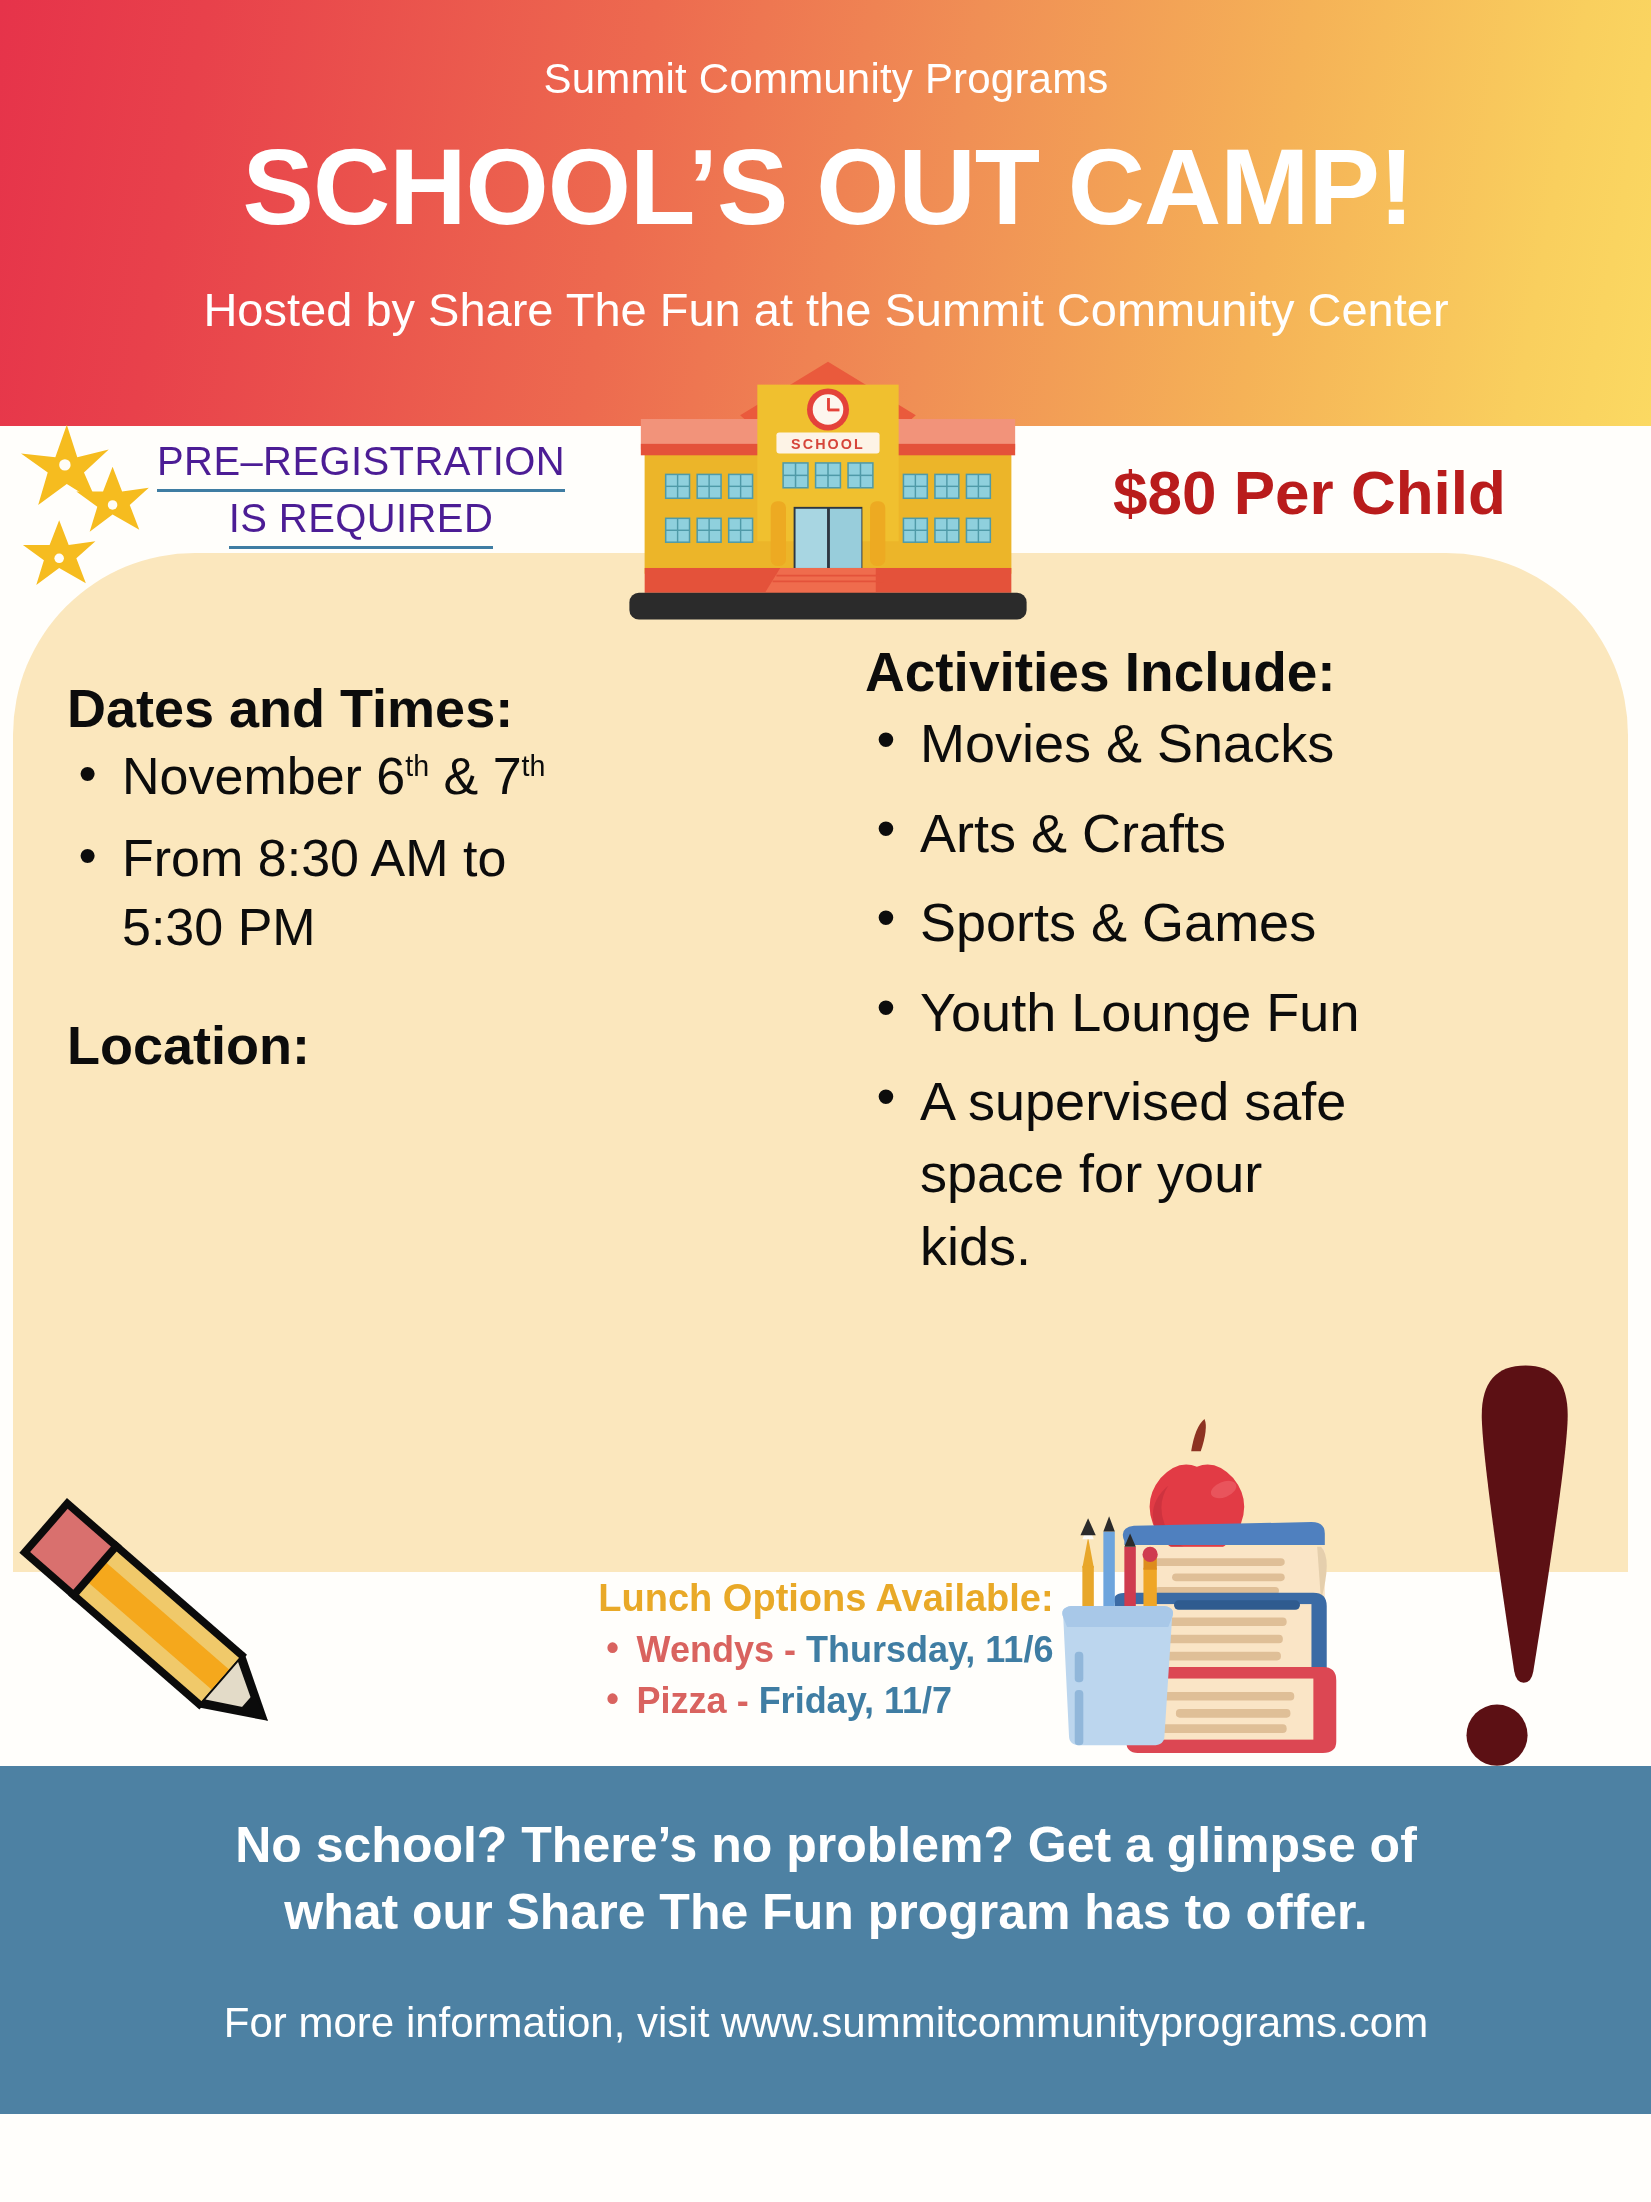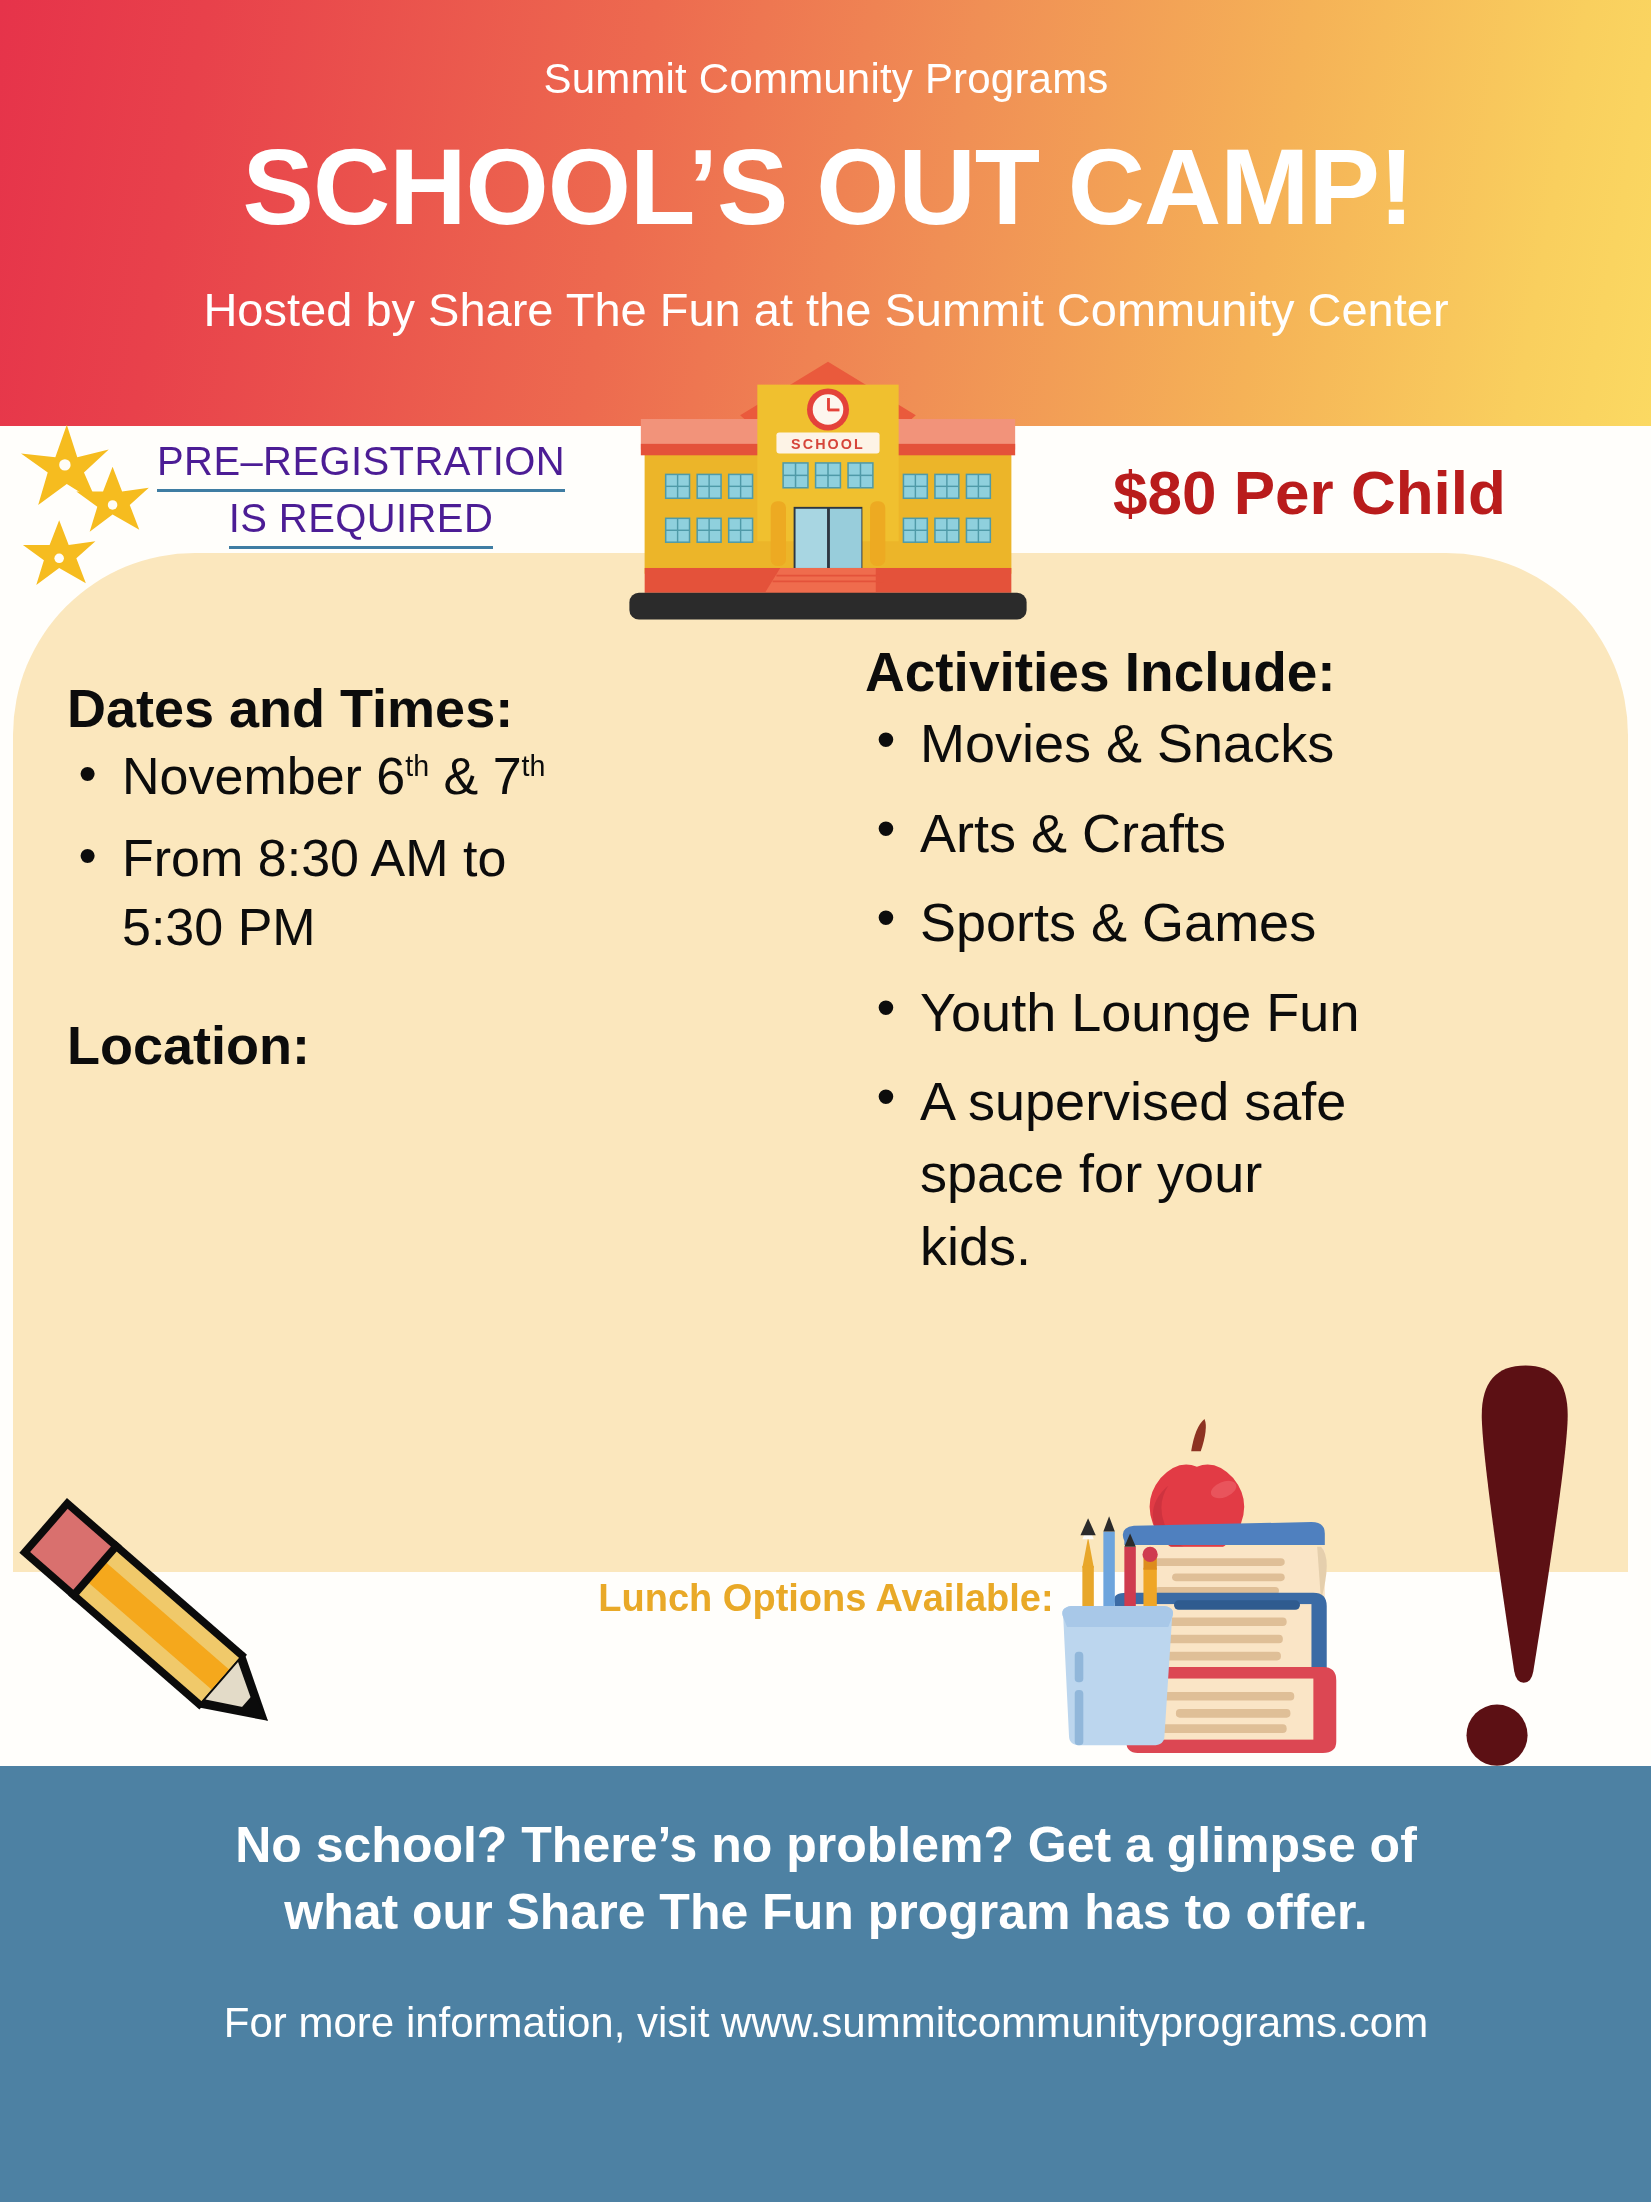--- a/index.html
+++ b/index.html
@@ -112,21 +112,21 @@
   .pencil { position: absolute; left: -7.6px; top: 1461px; width: 325px; height: 315px; z-index: 10; }
 
   
   .books { position: absolute; left: 1048px; top: 1413px; width: 315px; height: 365px; z-index: 10; }
 
   
   .excl { position: absolute; left: 1434px; top: 1348px; width: 191px; height: 421px; z-index: 11; }
 
   
   .footer {
-    position: absolute; left: 0; top: 1766px; width: 1652px; height: 436px;
+    position: absolute; left: 0; top: 1766px; width: 1652px; height: 348px;
     background: #4d81a3; color: #ffffff; text-align: center; z-index: 4;
   }
   .footer-head {
     position: absolute; left: 38px; right: 38px; top: 46px;
     font-size: 50px; font-weight: bold; line-height: 1.34;
   }
   .footer-sub {
     position: absolute; left: 38px; right: 38px; top: 228px;
     font-size: 42px; font-weight: 400; line-height: 1.36;
   }
@@ -282,20 +282,24 @@
       <li>Movies &amp; Snacks</li>
       <li>Arts &amp; Crafts</li>
       <li>Sports &amp; Games</li>
       <li>Youth Lounge Fun</li>
       <li><span>A supervised safe</span><br><span>space for your</span><br><span>kids.</span></li>
     </ul>
   </div>
 
   <div class="lunch">
     <div class="lunch-head">Lunch Options Available:</div>
+    <ul class="lunch-list">
+      <li><span class="food">Wendys</span><span class="dash"> - </span><span>Thursday, 11/6</span></li>
+      <li><span class="food">Pizza</span><span class="dash"> - </span><span>Friday, 11/7</span></li>
+    </ul>
   </div>
 
   <div class="pencil">
     <svg viewBox="0 0 340 330" width="325" height="315" aria-hidden="true">
       <g transform="rotate(41 170 165)">
         <rect x="18" y="130" width="250" height="76" fill="#0b0b0b"></rect>
         <rect x="26" y="138" width="62" height="60" fill="#d9706e"></rect>
         <rect x="92" y="138" width="172" height="60" fill="#f0c96a"></rect>
         <rect x="92" y="154" width="172" height="28" fill="#f5a81c"></rect>
         <path d="M264 130 L330 168 L264 206 Z" fill="#0b0b0b"></path>

